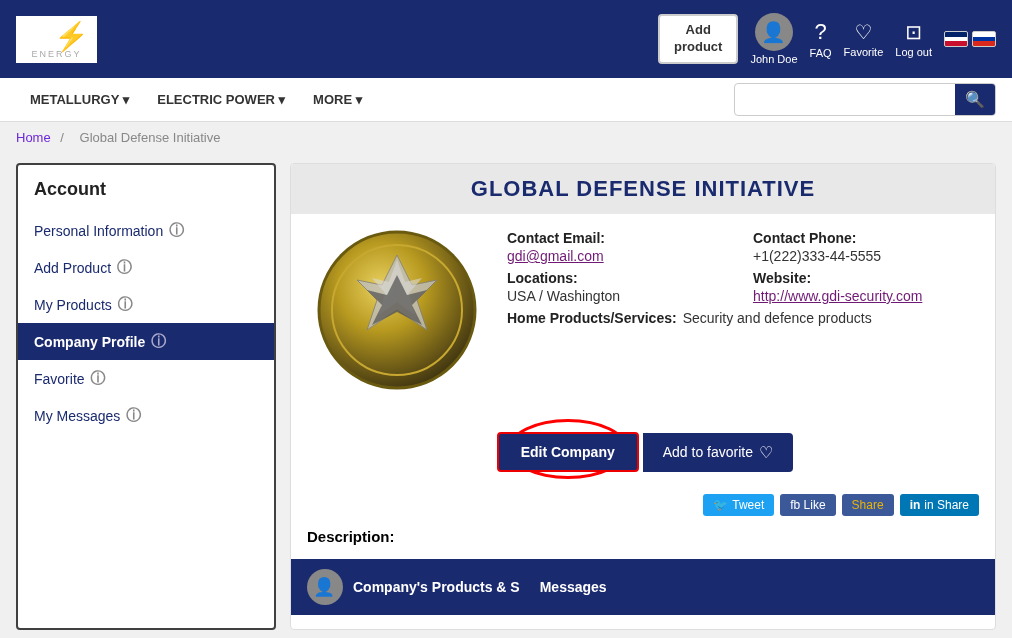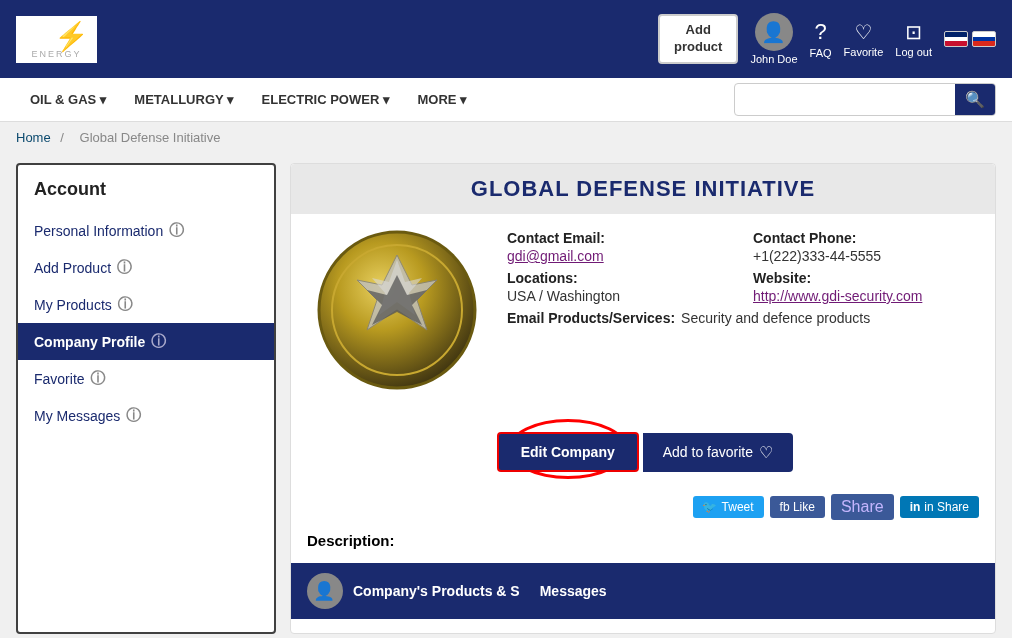--- a/index.html
+++ b/index.html
@@ -122,21 +122,21 @@
       font-size: 16px;
     }
 
     
     .breadcrumb {
       padding: 8px 16px;
       font-size: 13px;
       color: #555;
       background: #f0f0f0;
     }
-    .breadcrumb a { color: #0c4a6e; text-decoration: none; }
+    .breadcrumb a { color: #6d28d9; text-decoration: none; }
     .breadcrumb span { margin: 0 6px; color: #888; }
 
     
     .main-layout {
       display: flex;
       padding: 10px 16px;
       gap: 14px;
     }
 
     
@@ -277,21 +277,21 @@
     
     .social-share {
       display: flex;
       align-items: center;
       justify-content: flex-end;
       gap: 6px;
       padding: 4px 16px;
     }
     .btn-tweet { background: #1da1f2; color: white; border: none; padding: 4px 10px; border-radius: 3px; font-size: 12px; cursor: pointer; display: flex; align-items: center; gap: 4px; }
     .btn-like { background: #3b5998; color: white; border: none; padding: 4px 10px; border-radius: 3px; font-size: 12px; cursor: pointer; }
-    .btn-share-fb { background: #3b5998; color: #c4b5fd; border: none; padding: 4px 10px; border-radius: 3px; font-size: 16px; cursor: pointer; }
+    .btn-share-fb { background: #3b5998; color: #eab308; border: none; padding: 4px 10px; border-radius: 3px; font-size: 12px; cursor: pointer; }
     .btn-share-li { background: #0077b5; color: white; border: none; padding: 4px 10px; border-radius: 3px; font-size: 12px; cursor: pointer; display: flex; align-items: center; gap: 4px; }
 
     
     .description {
       padding: 8px 16px 0;
       font-weight: bold;
       font-size: 15px;
       color: #000000;
     }
 
@@ -362,21 +362,20 @@
     </div>
 
     <div class="flags">
       <div class="flag" style="background: linear-gradient(#012169 33%, #fff 33%, #fff 66%, #C8102E 66%); border: 1px solid #ccc;"></div>
       <div class="flag" style="background: linear-gradient(#fff 33%, #0033A0 33%, #0033A0 66%, #DA291C 66%); border: 1px solid #ccc;"></div>
     </div>
   </div>
 </header>
 
 <nav class="navbar">
-  <div class="nav-item">OIL &amp; GAS ▾</div>
   <div class="nav-item">METALLURGY ▾</div>
   <div class="nav-item">ELECTRIC POWER ▾</div>
   <div class="nav-item">MORE ▾</div>
   <div class="search-box">
     <input class="search-input" type="text" style="">
     <button class="search-btn">🔍</button>
   </div>
 </nav>
 
 <div class="breadcrumb">
@@ -451,21 +450,21 @@
         <div class="info-block">
           <span class="info-label">Locations:</span>
           <span class="info-value">USA / Washington</span>
         </div>
         <div class="info-block">
           <span class="info-label">Website:</span>
           <a class="info-link">http://www.gdi-security.com</a>
         </div>
         <div class="info-block info-span">
           <div style="display:flex;gap:6px;flex-wrap:wrap;">
-            <span class="info-label">Email Products/Services:</span>
+            <span class="info-label">Home Products/Services:</span>
             <span class="info-value">Security and defence products</span>
           </div>
         </div>
       </div>
     </div>
 
     <div class="action-buttons">
       <div style="position:relative;">
         <button class="btn-edit">Edit Company</button>
         <div class="edit-circle"></div>

